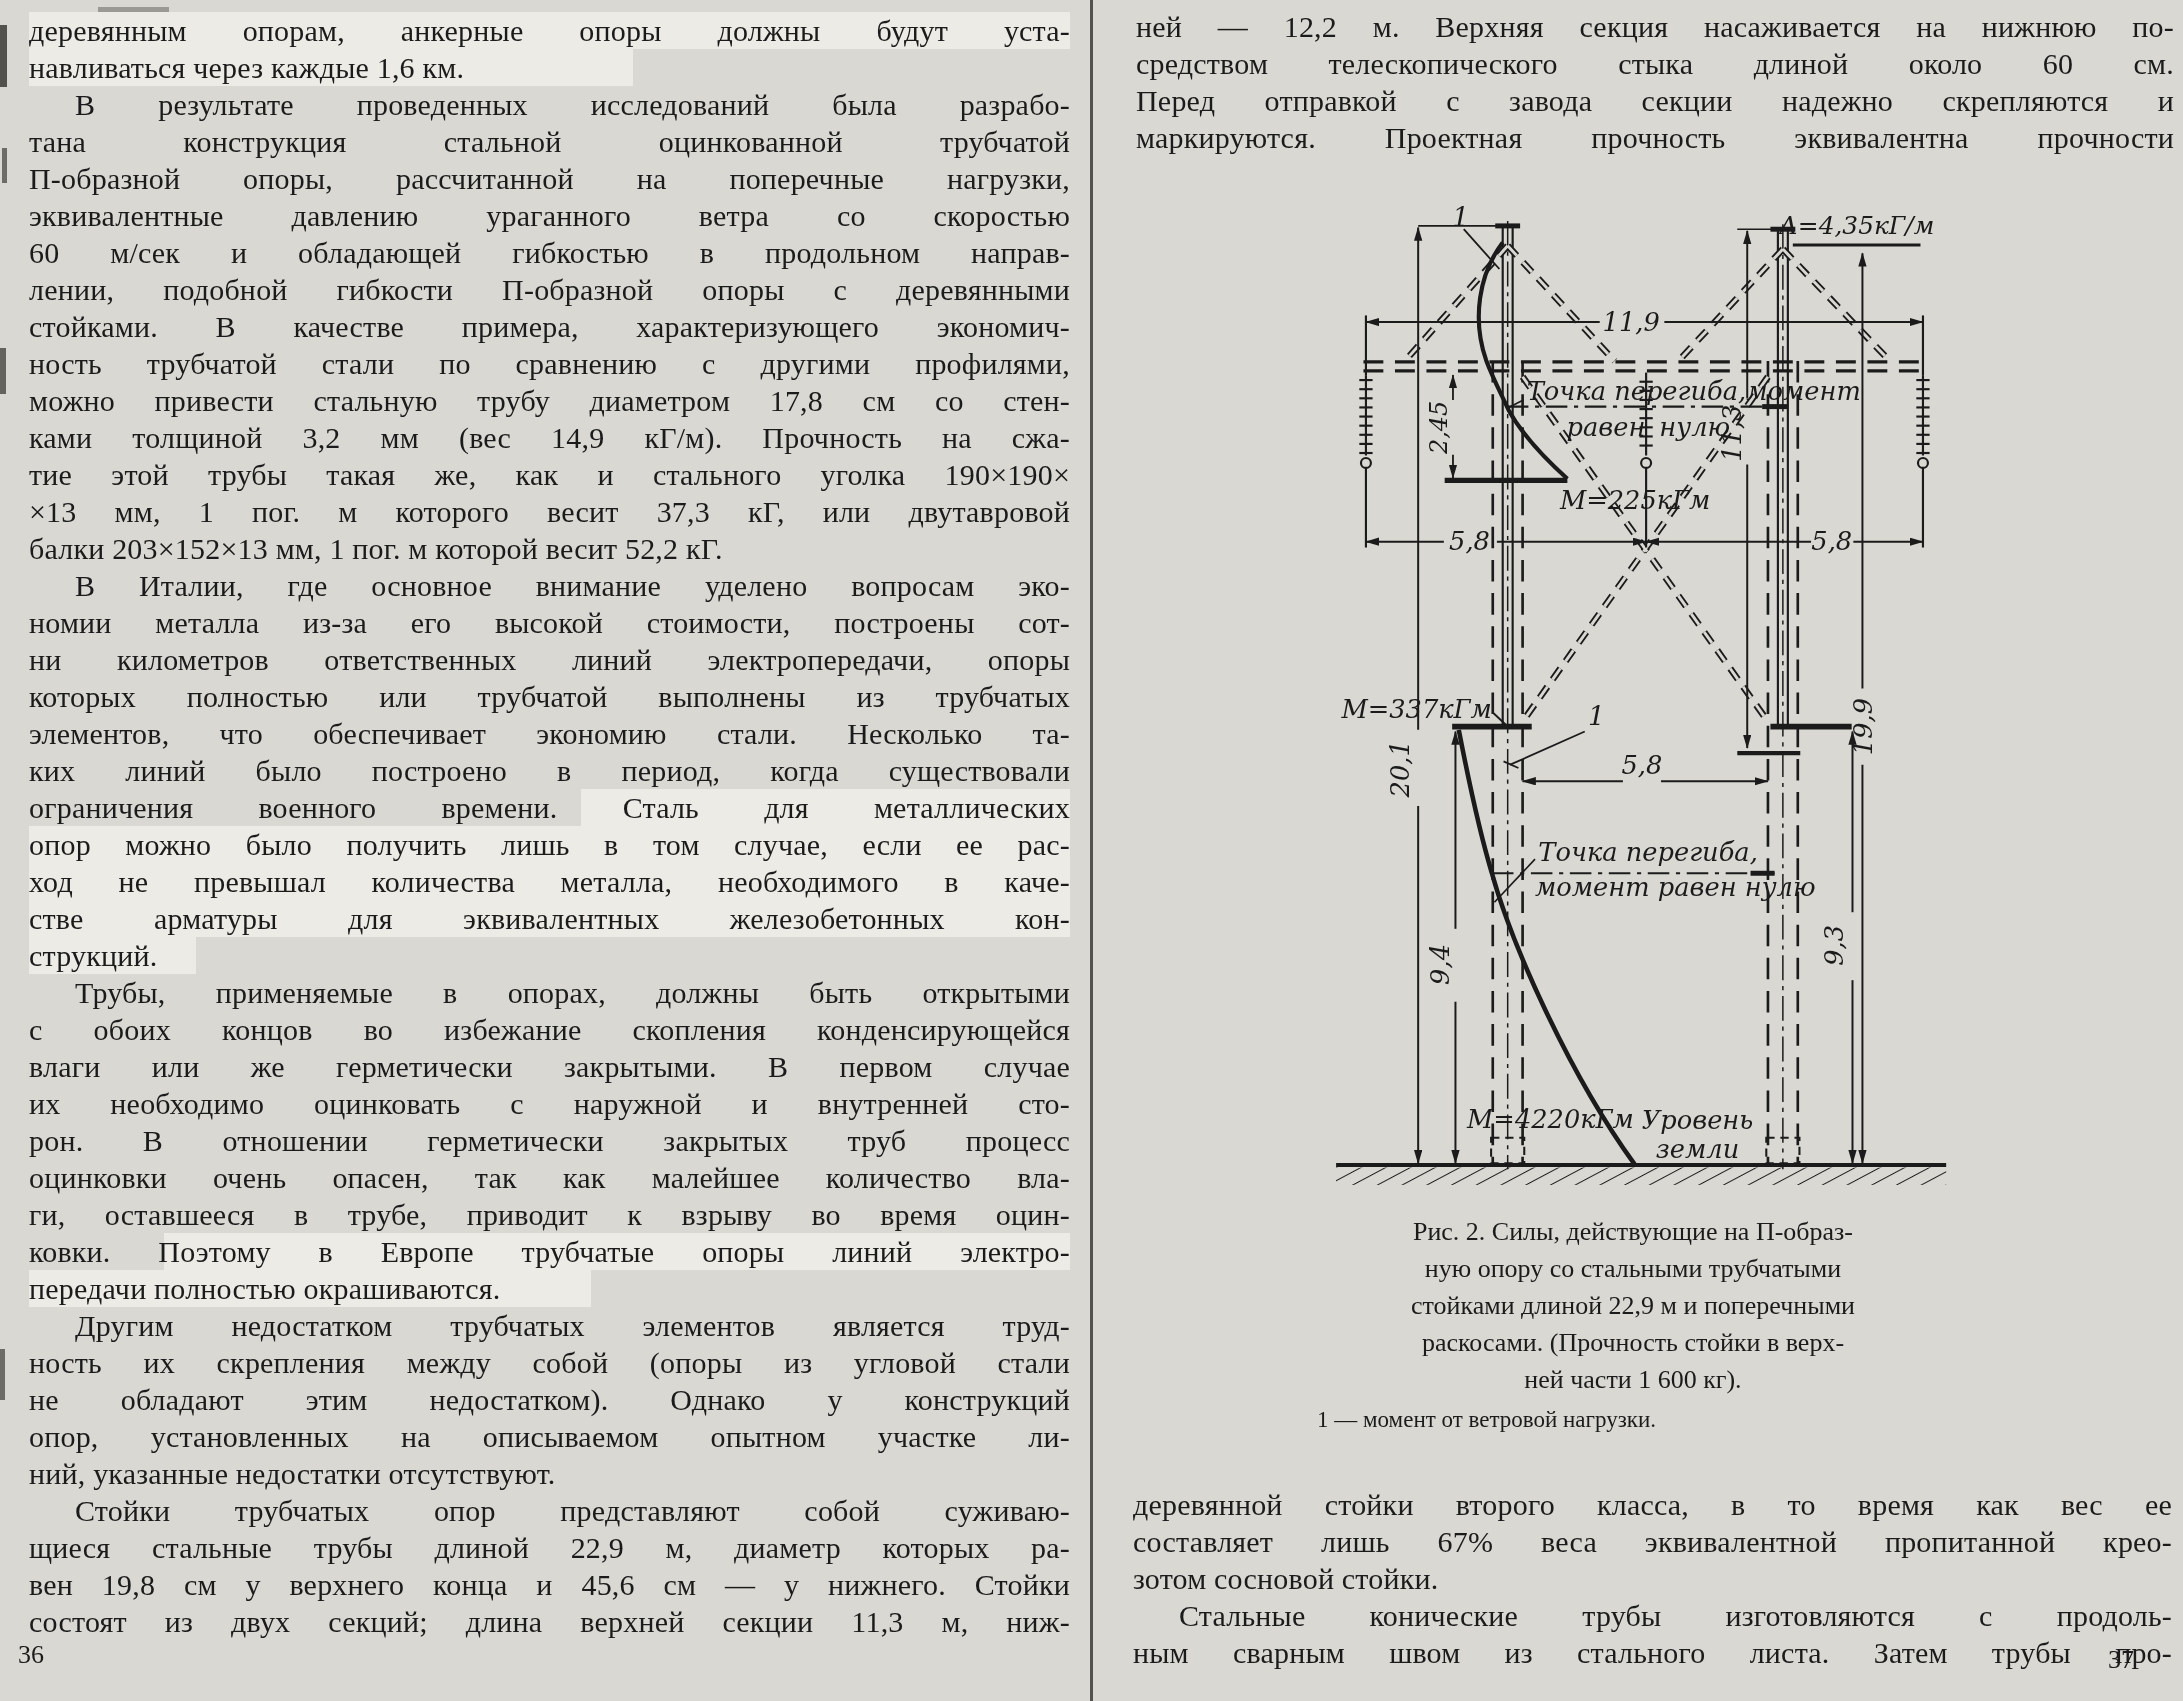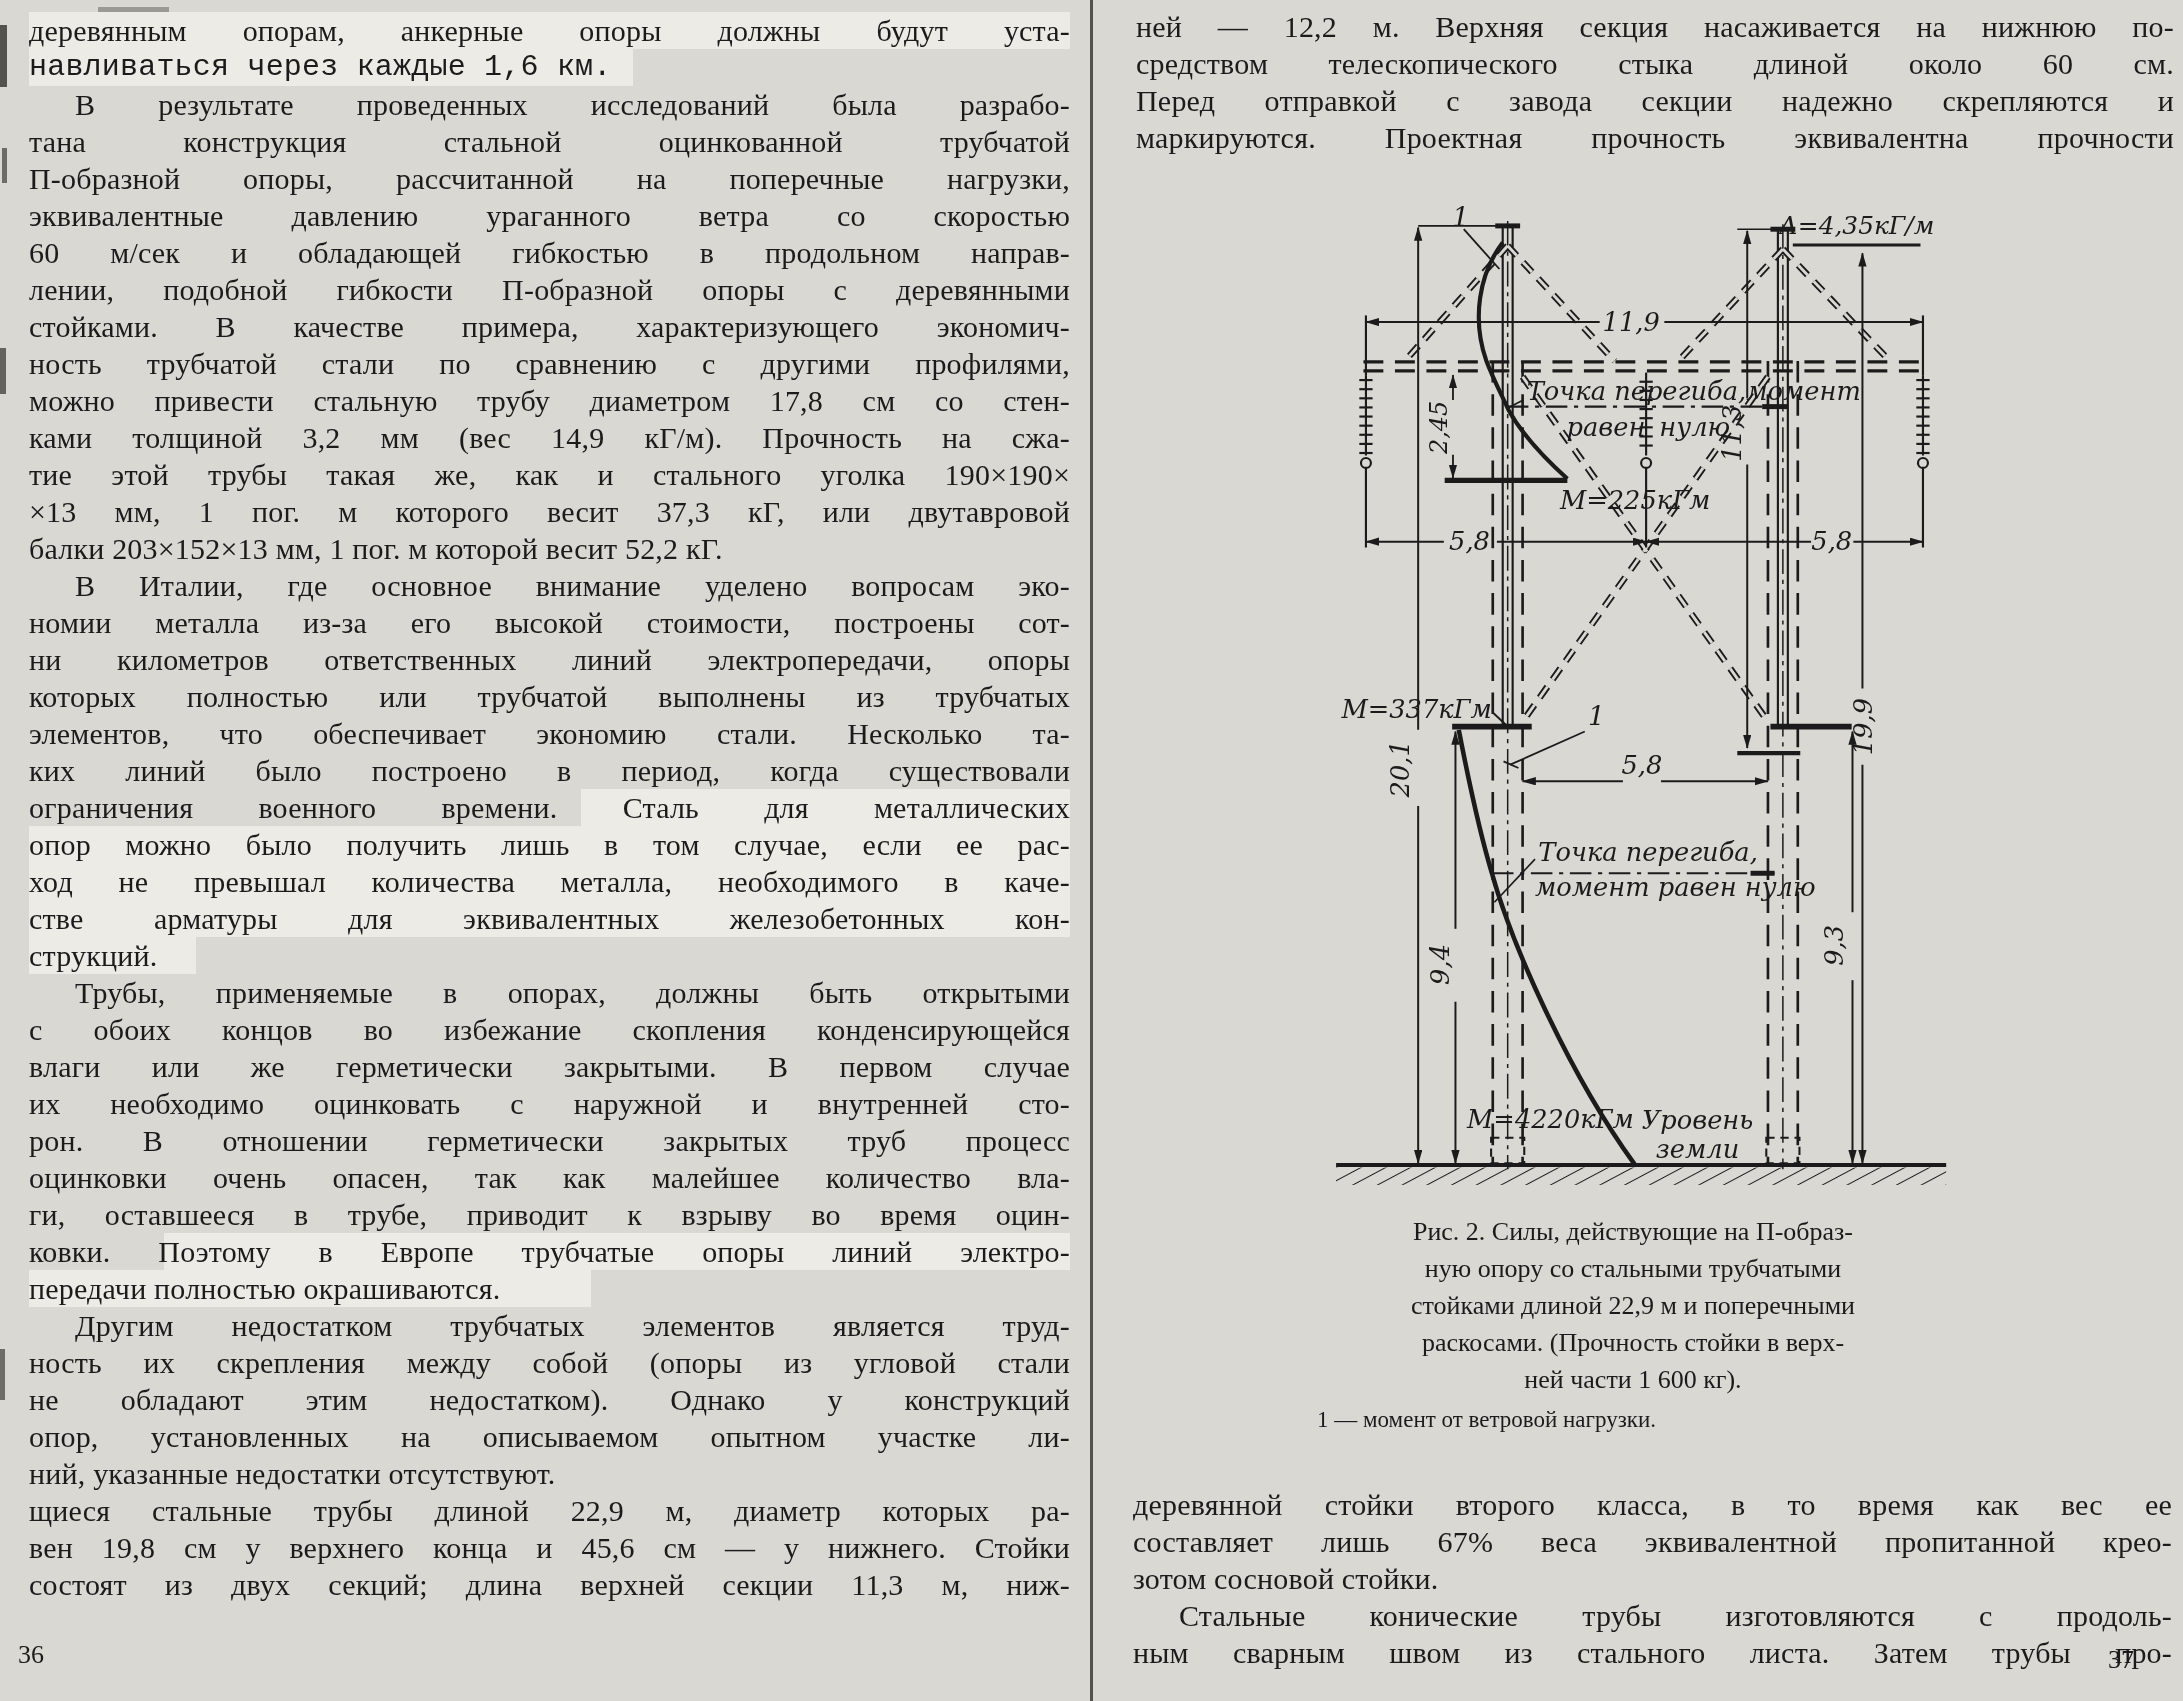--- a/index.html
+++ b/index.html
@@ -14,21 +14,21 @@
   #page-right{left:1093px;width:862px;}
   .gutter{position:absolute;left:1090px;top:0;width:2.5px;height:1702px;background:#3c3b38;opacity:.85;}
   .textcol{position:absolute;font-size:30px;line-height:37px;letter-spacing:0.2px;}
   #left-text{left:29px;top:11.6px;width:1041px;}
   #right-top-text{left:43px;top:8.3px;width:1038px;}
   #right-bottom-text{left:40px;top:1474px;width:1039px;margin-top:12px;}
   .ln{text-align:justify;text-align-last:justify;white-space:nowrap;}
   .ln.end{text-align-last:left;}
   .ln.ind{text-indent:46px;}
   .hl{background:#edebe5;}
-  .hl-l58{background:linear-gradient(90deg,#edebe5 58%,transparent 58%);font-family:Liberation Mono, monospace;}
+  .hl-l58{background:linear-gradient(90deg,#edebe5 58%,transparent 58%);}
   .hl-l16{background:linear-gradient(90deg,#edebe5 16%,transparent 16%);}
   .hl-l54{background:linear-gradient(90deg,#edebe5 54%,transparent 54%);}
   .hl-r53{background:linear-gradient(90deg,transparent 53%,#edebe5 53%);}
   .hl-r13{background:linear-gradient(90deg,transparent 13%,#edebe5 13%);}
   .pagenum{position:absolute;font-size:26px;}
   #num-left{left:18px;top:1640px;}
   #num-right{left:1015px;top:1645px;}
   #figure-wrap{position:absolute;left:200px;top:191px;width:746px;height:1028px;}
   #caption{position:absolute;left:224px;top:1213px;width:632px;text-align:center;
            font-size:26px;line-height:37px;}
@@ -84,20 +84,21 @@
     <div class="ln">рон. В отношении герметически закрытых труб процесс</div>
     <div class="ln">оцинковки очень опасен, так как малейшее количество вла-</div>
     <div class="ln">ги, оставшееся в трубе, приводит к взрыву во время оцин-</div>
     <div class="ln hl-r13">ковки. Поэтому в Европе трубчатые опоры линий электро-</div>
     <div class="ln end hl-l54">передачи полностью окрашиваются.</div>
     <div class="ln ind">Другим недостатком трубчатых элементов является труд-</div>
     <div class="ln">ность их скрепления между собой (опоры из угловой стали</div>
     <div class="ln">не обладают этим недостатком). Однако у конструкций</div>
     <div class="ln">опор, установленных на описываемом опытном участке ли-</div>
     <div class="ln end">ний, указанные недостатки отсутствуют.</div>
+    <div class="ln ind">Стойки трубчатых опор представляют собой суживаю-</div>
     <div class="ln">щиеся стальные трубы длиной 22,9 м, диаметр которых ра-</div>
     <div class="ln">вен 19,8 см у верхнего конца и 45,6 см — у нижнего. Стойки</div>
     <div class="ln">состоят из двух секций; длина верхней секции 11,3 м, ниж-</div>
   </div>
   <div class="pagenum" id="num-left">36</div>
 </div>
 
 <div class="page" id="page-right">
 
   <div class="textcol" id="right-top-text">

